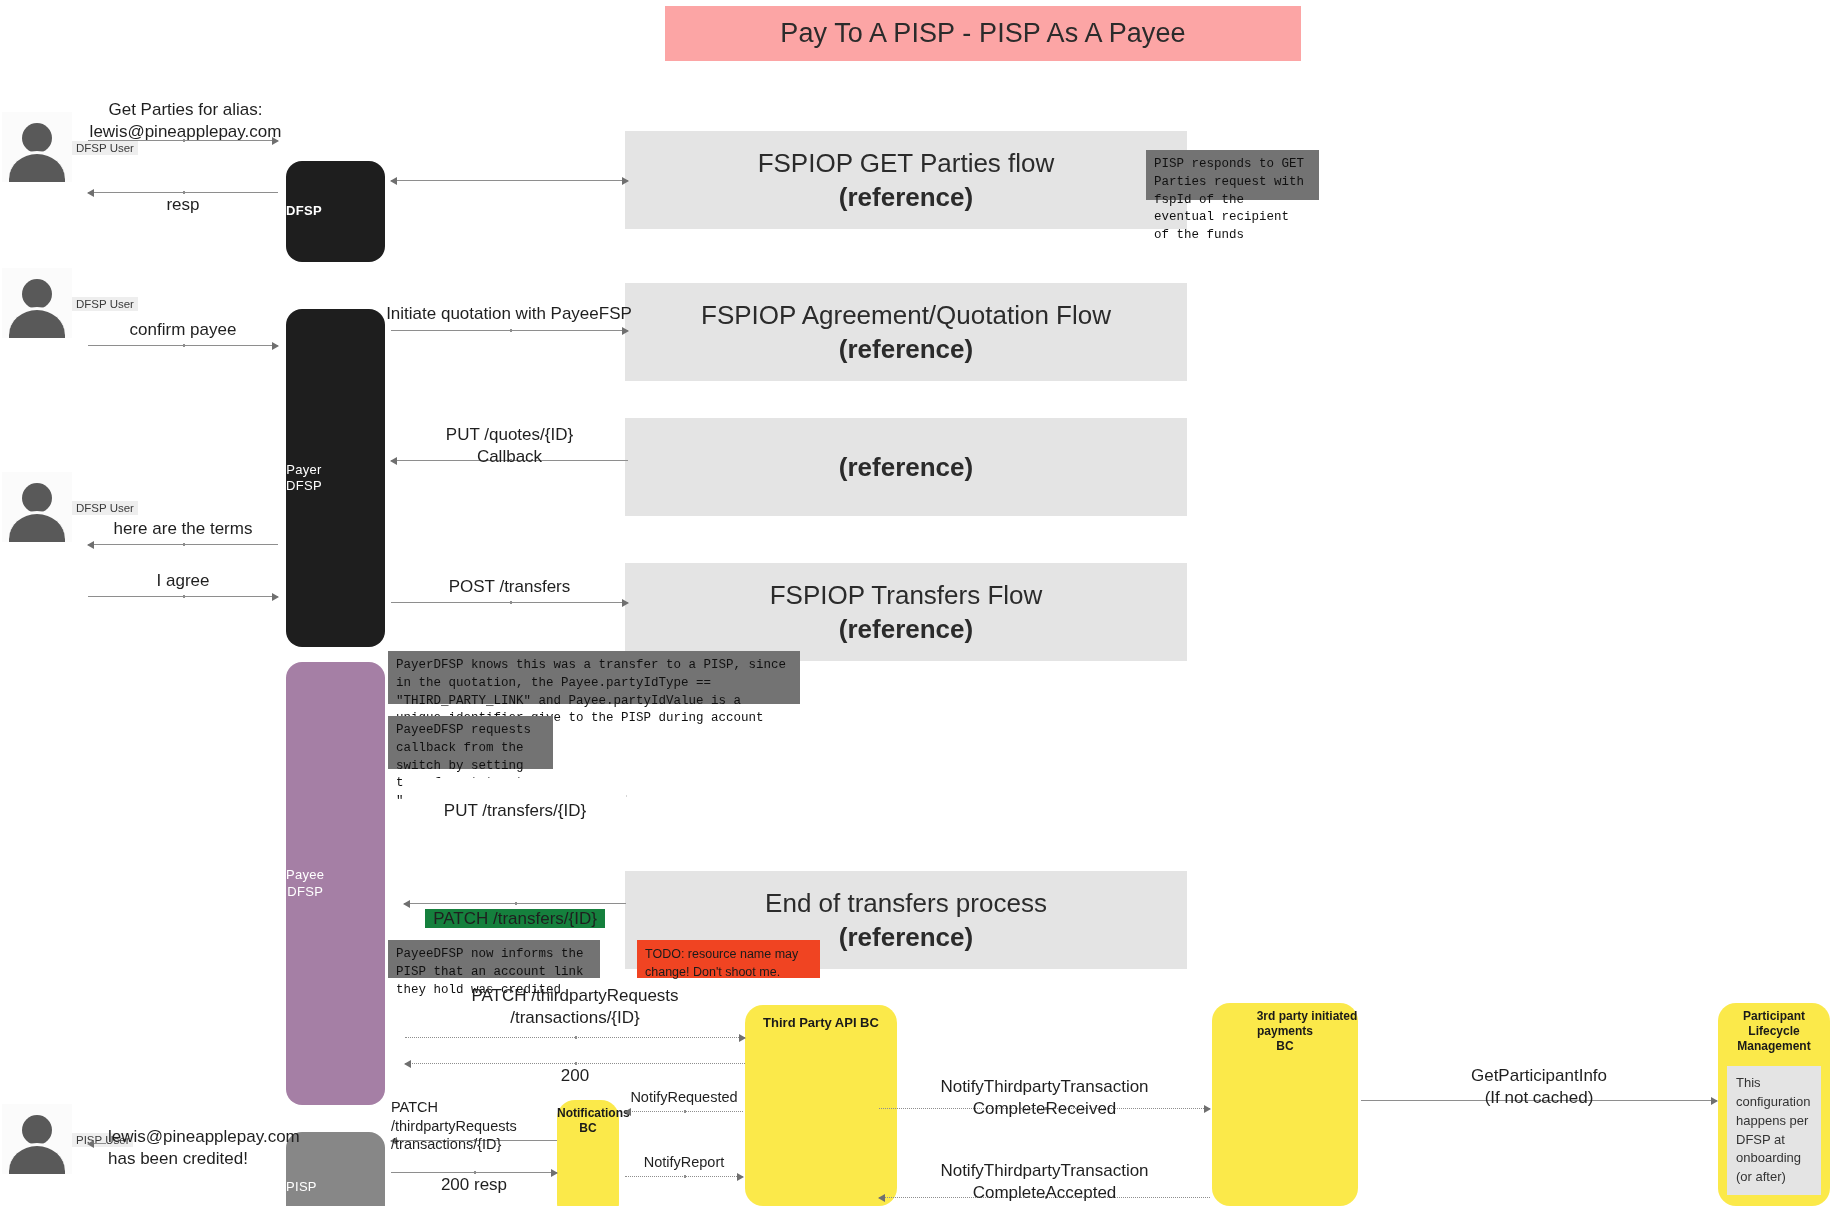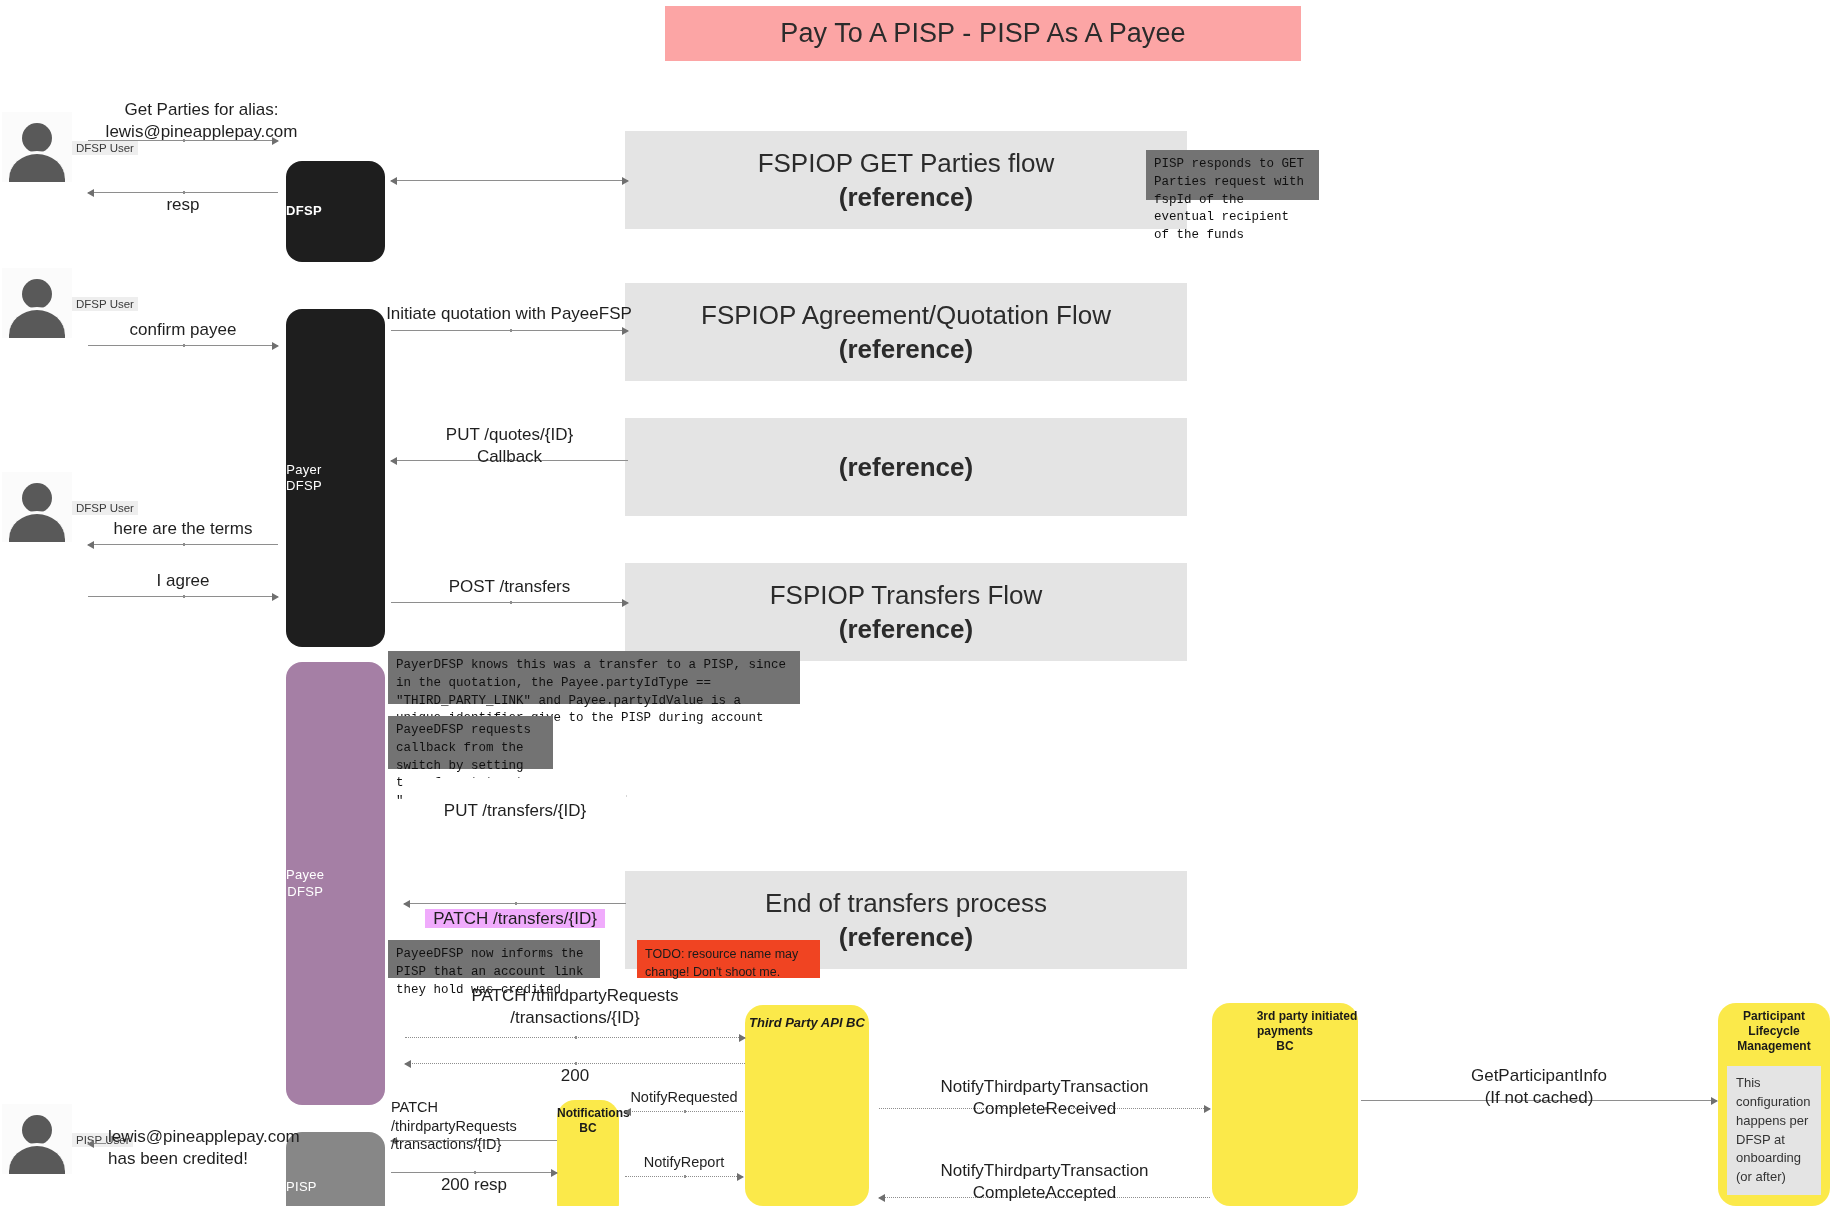--- a/index.html
+++ b/index.html
@@ -121,21 +121,21 @@
 
 <div class="abs lifeline ll-purple" style="left:286px;top:625px;width:99px;height:443px;">
   <span style="white-space:pre-line;font-weight:normal;">Payee
 DFSP</span>
 </div>
 
 <div class="abs lifeline ll-grey" style="left:286px;top:1095px;width:99px;height:111px;">
   <span style="font-weight:normal;">PISP</span>
 </div>
 
-<div class="abs bc-box" style="left:745px;top:1005px;width:124px;height:201px;font-style:italic;">
+<div class="abs bc-box" style="left:745px;top:1005px;width:152px;height:201px;">
   <span>Third Party API BC</span>
 </div>
 
 <div class="abs bc-box small" style="left:557px;top:1100px;width:62px;height:121px;">
   <span style="white-space:pre-line;">Notifications
 BC</span>
 </div>
 
 <div class="abs bc-box small" style="left:1212px;top:1003px;width:146px;height:203px;">
   <span style="white-space:pre-line;margin-left:44px;">3rd party initiated payments
@@ -198,21 +198,21 @@
     <div class="actor-body"></div>
   </div>
   <div class="actor-label">PISP User</div>
 </div>
 
 <div class="abs msg" style="left:88px;top:140px;width:190px;">
   <div class="line"></div>
     <div class="tick"></div>
     <div class="head right"></div>
 </div>
-<div class="abs msg-label c" style="left:94px;top:99px;width:215px;">Get Parties for alias:
+<div class="abs msg-label c" style="left:78px;top:99px;width:215px;">Get Parties for alias:
 lewis@pineapplepay.com</div>
 
 <div class="abs msg" style="left:88px;top:192px;width:190px;">
   <div class="line"></div>
     <div class="tick"></div>
     <div class="head left"></div>
 </div>
 <div class="abs msg-label c" style="left:88px;top:194px;width:190px;">resp</div>
 
 <div class="abs msg" style="left:391px;top:180px;width:237px;">
@@ -272,21 +272,21 @@
 <div class="abs msg-label c" style="left:404px;top:778px;width:222px;background:#fff;">
   <span style="background:#fff;padding:0 10px;">PUT /transfers/{ID}</span>
 </div>
 
 <div class="abs msg" style="left:404px;top:903px;width:222px;">
   <div class="line"></div>
     <div class="tick"></div>
     <div class="head left"></div>
 </div>
 <div class="abs msg-label c" style="left:404px;top:886px;width:222px;">
-  <span style="background:#f0abfc;padding:0 8px;">PATCH /transfers/{ID}</span>
+  <span style="background:#15803d;padding:0 8px;">PATCH /transfers/{ID}</span>
 </div>
 
 <div class="abs msg dotted" style="left:405px;top:1037px;width:340px;">
   <div class="line"></div>
     <div class="tick"></div>
     <div class="head right"></div>
 </div>
 <div class="abs msg-label c" style="left:405px;top:985px;width:340px;">PATCH /thirdpartyRequests
 /transactions/{ID}</div>
 

